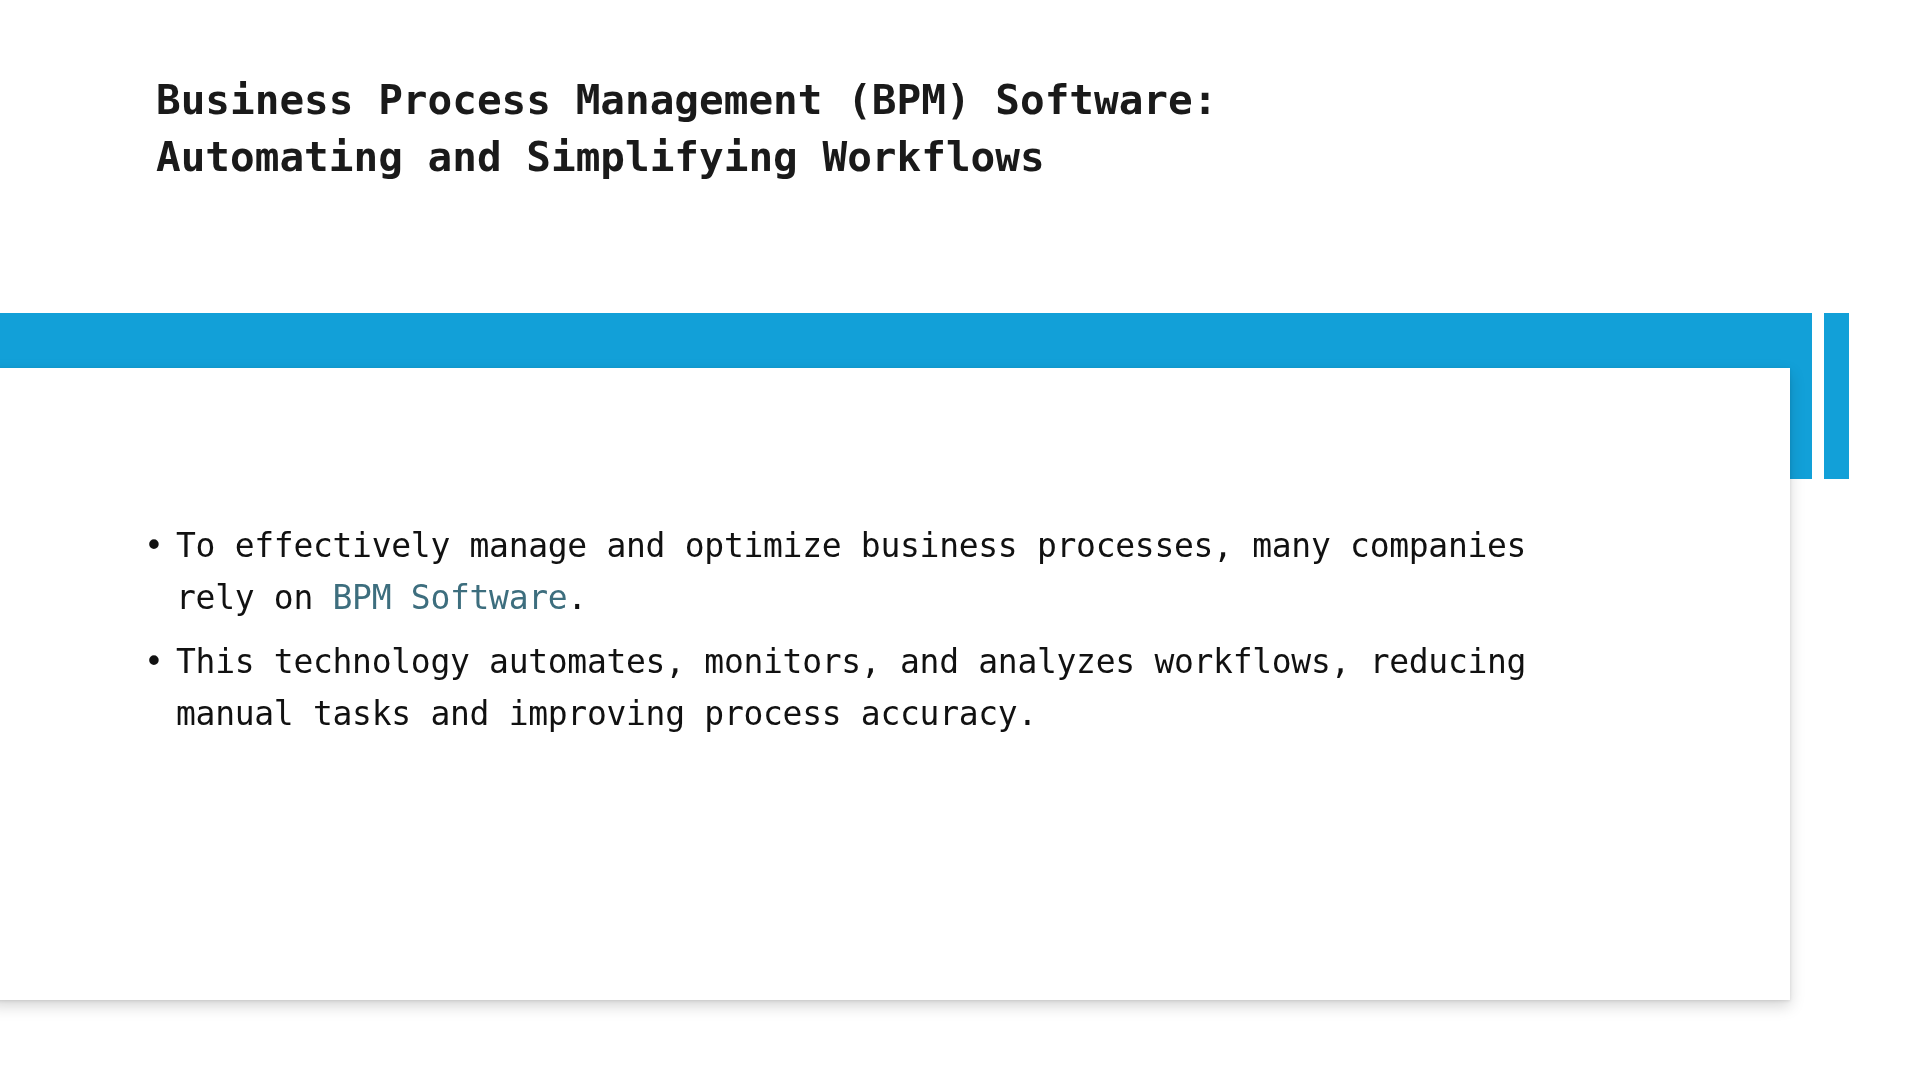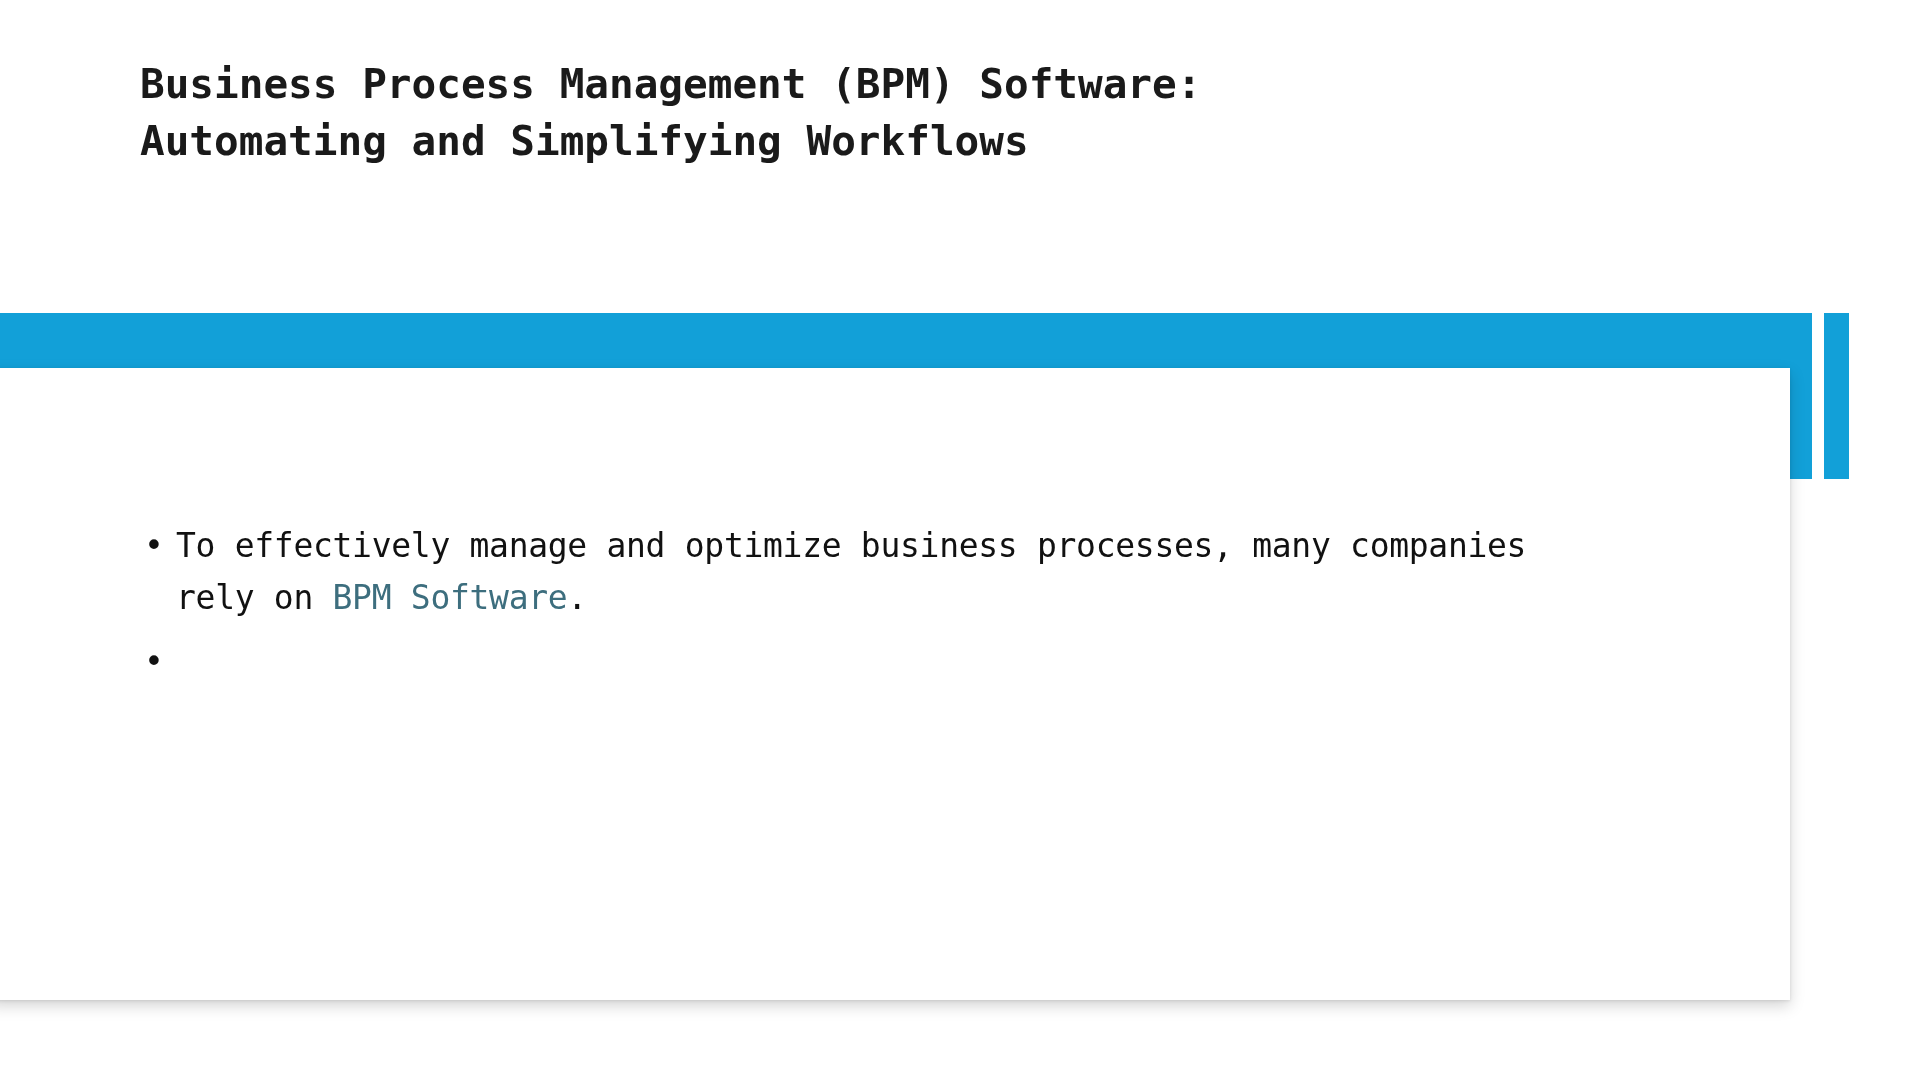--- a/index.html
+++ b/index.html
@@ -22,21 +22,21 @@
   }
 
   
   #title-block {
     position: absolute;
     left: 140px;
     top: 56px;
     width: 1500px;
   }
   #slide-title {
-    margin: 0;
+    margin: 16px;
     font-family: "DejaVu Sans Mono", "Liberation Mono", monospace;
     font-weight: bold;
     font-size: 41px;
     line-height: 57px;
     color: #1a1a1a;
     letter-spacing: 0px;
     white-space: pre-line;
   }
 
   
@@ -126,19 +126,19 @@
   <div class="accent-bar" id="accent-side-vertical"></div>
 
   <div id="content-card">
     <ul id="body-list">
 
       <li class="body-bullet">
         <span class="bullet-marker">•</span><span>To effectively manage and optimize business processes, many companies rely on </span><a class="inline-link">BPM Software</a><span>.</span>
       </li>
 
       <li class="body-bullet">
-        <span class="bullet-marker">•</span><span></span>
+        <span class="bullet-marker">•</span><span>This technology automates, monitors, and analyzes workflows, reducing manual tasks and improving process accuracy.</span><span></span>
       </li>
 
     </ul>
   </div>
 
 </div>
 
 </body></html>

